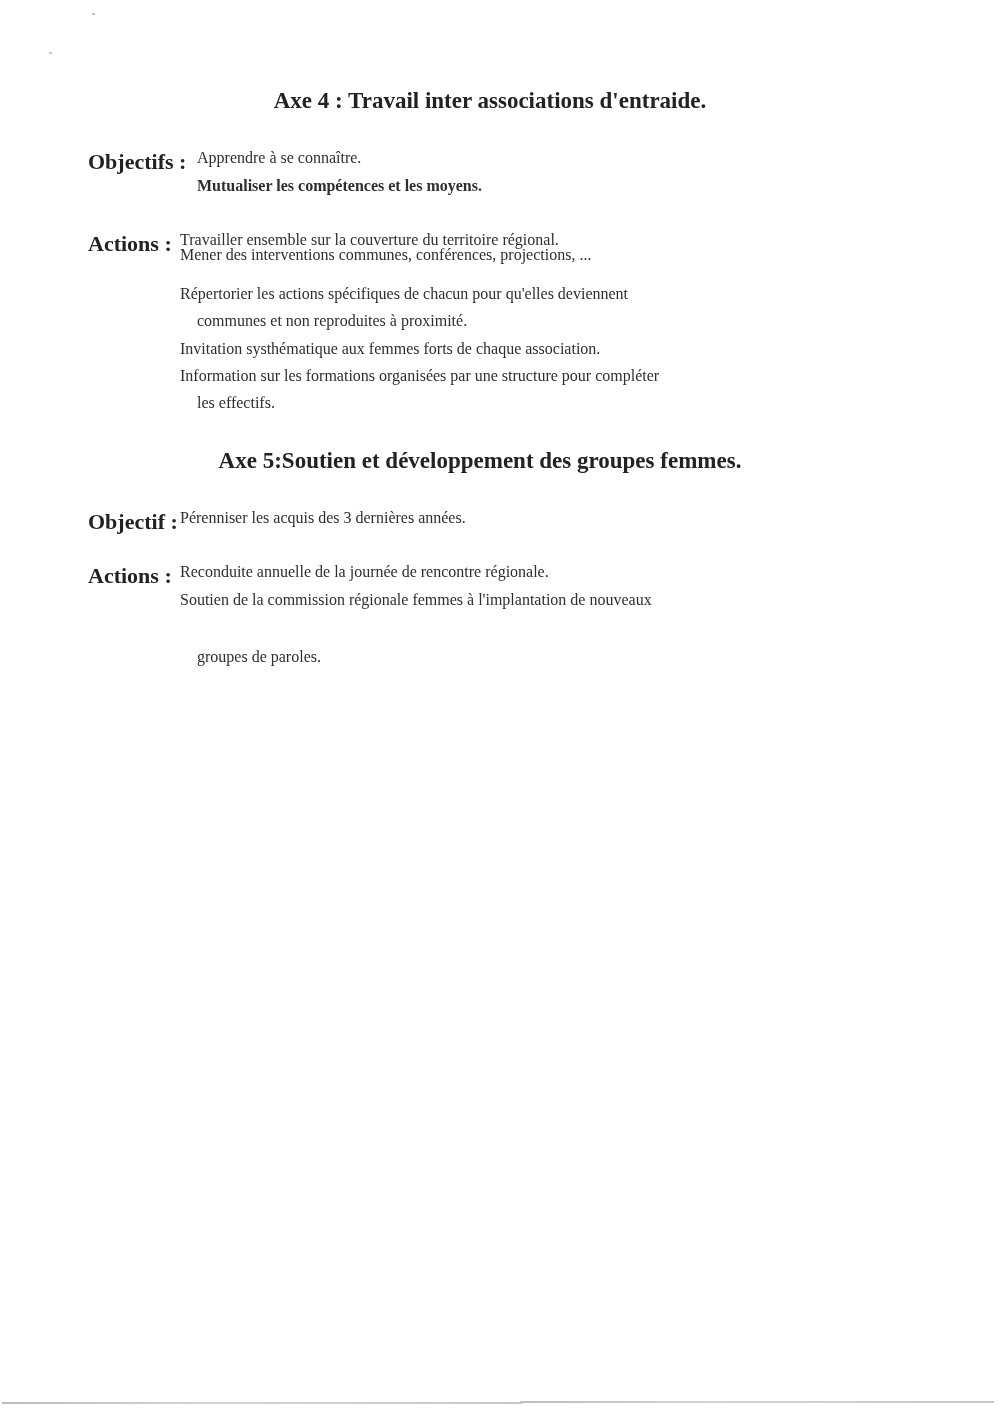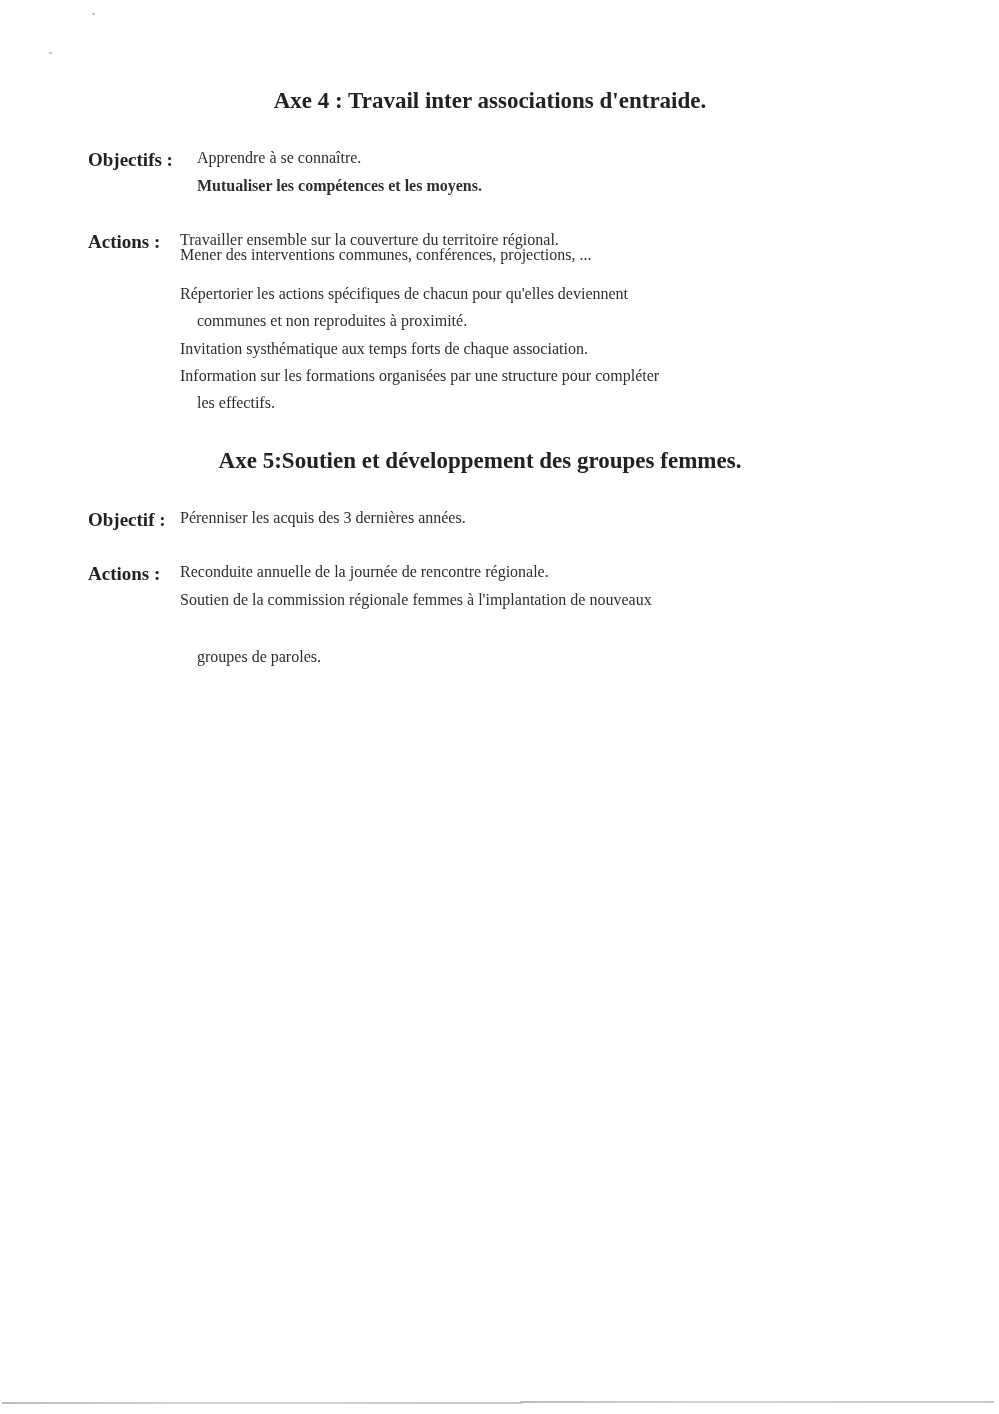--- a/index.html
+++ b/index.html
@@ -5,21 +5,21 @@
   html, body { margin:0; padding:0; }
   body {
     width:999px; height:1414px; background:#ffffff; position:relative; overflow:hidden;
     font-family:"Liberation Serif", "DejaVu Serif", serif; color:#2a2a2a;
   }
   .heading {
     position:absolute; left:0; width:980px; text-align:center;
     font-weight:bold; font-size:23px; color:#222;
   }
   .label {
-    position:absolute; font-weight:bold; font-size:19px; color:#222;
+    position:absolute; font-weight:bold; font-size:22px; color:#222;
   }
   .line {
     position:absolute; font-size:16px; color:#2e2e2e; white-space:nowrap;
   }
   .bottom-rule {
     position:absolute; left:2px; top:1402px; width:520px; height:2px;
     background:linear-gradient(90deg,#bdbdbd,#d4d4d4 40%,#c8c8c8);
   }
   .bottom-rule.r { left:520px; width:474px; top:1401px; }
   .speck { position:absolute; width:3px; height:2px; background:#bbb; border-radius:1px; }
@@ -35,21 +35,21 @@
 
   <div class="label" style="left:88px;top:149px;">Objectifs :</div>
   <div class="line" style="left:197px;top:149px;">Apprendre à se connaître.</div>
   <div class="line" style="left:197px;top:177px;font-weight:bold;">Mutualiser les compétences et les moyens.</div>
 
   <div class="label" style="left:88px;top:231px;">Actions :</div>
   <div class="line" style="left:180px;top:231px;">Travailler ensemble sur la couverture du territoire régional.</div>
   <div class="line" style="left:180px;top:246px;">Mener des interventions communes, conférences, projections, ...</div>
   <div class="line" style="left:180px;top:285px;">Répertorier les actions spécifiques de chacun pour qu'elles deviennent</div>
   <div class="line" style="left:197px;top:312px;">communes et non reproduites à proximité.</div>
-  <div class="line" style="left:180px;top:340px;">Invitation systhématique aux temps forts de chaque association.</div>
+  <div class="line" style="left:180px;top:340px;">Invitation systhématique aux femmes forts de chaque association.</div>
   <div class="line" style="left:180px;top:367px;font-family:Liberation Serif, serif;">Information sur les formations organisées par une structure pour compléter</div>
   <div class="line" style="left:197px;top:394px;">les effectifs.</div>
 
   <div class="heading" style="top:448px;left:-10px;">Axe 5:Soutien et développement des groupes femmes.</div>
 
   <div class="label" style="left:88px;top:509px;">Objectif :</div>
   <div class="line" style="left:180px;top:509px;">Pérenniser les acquis des 3 dernières années.</div>
 
   <div class="label" style="left:88px;top:563px;">Actions :</div>
   <div class="line" style="left:180px;top:563px;">Reconduite annuelle de la journée de rencontre régionale.</div>

